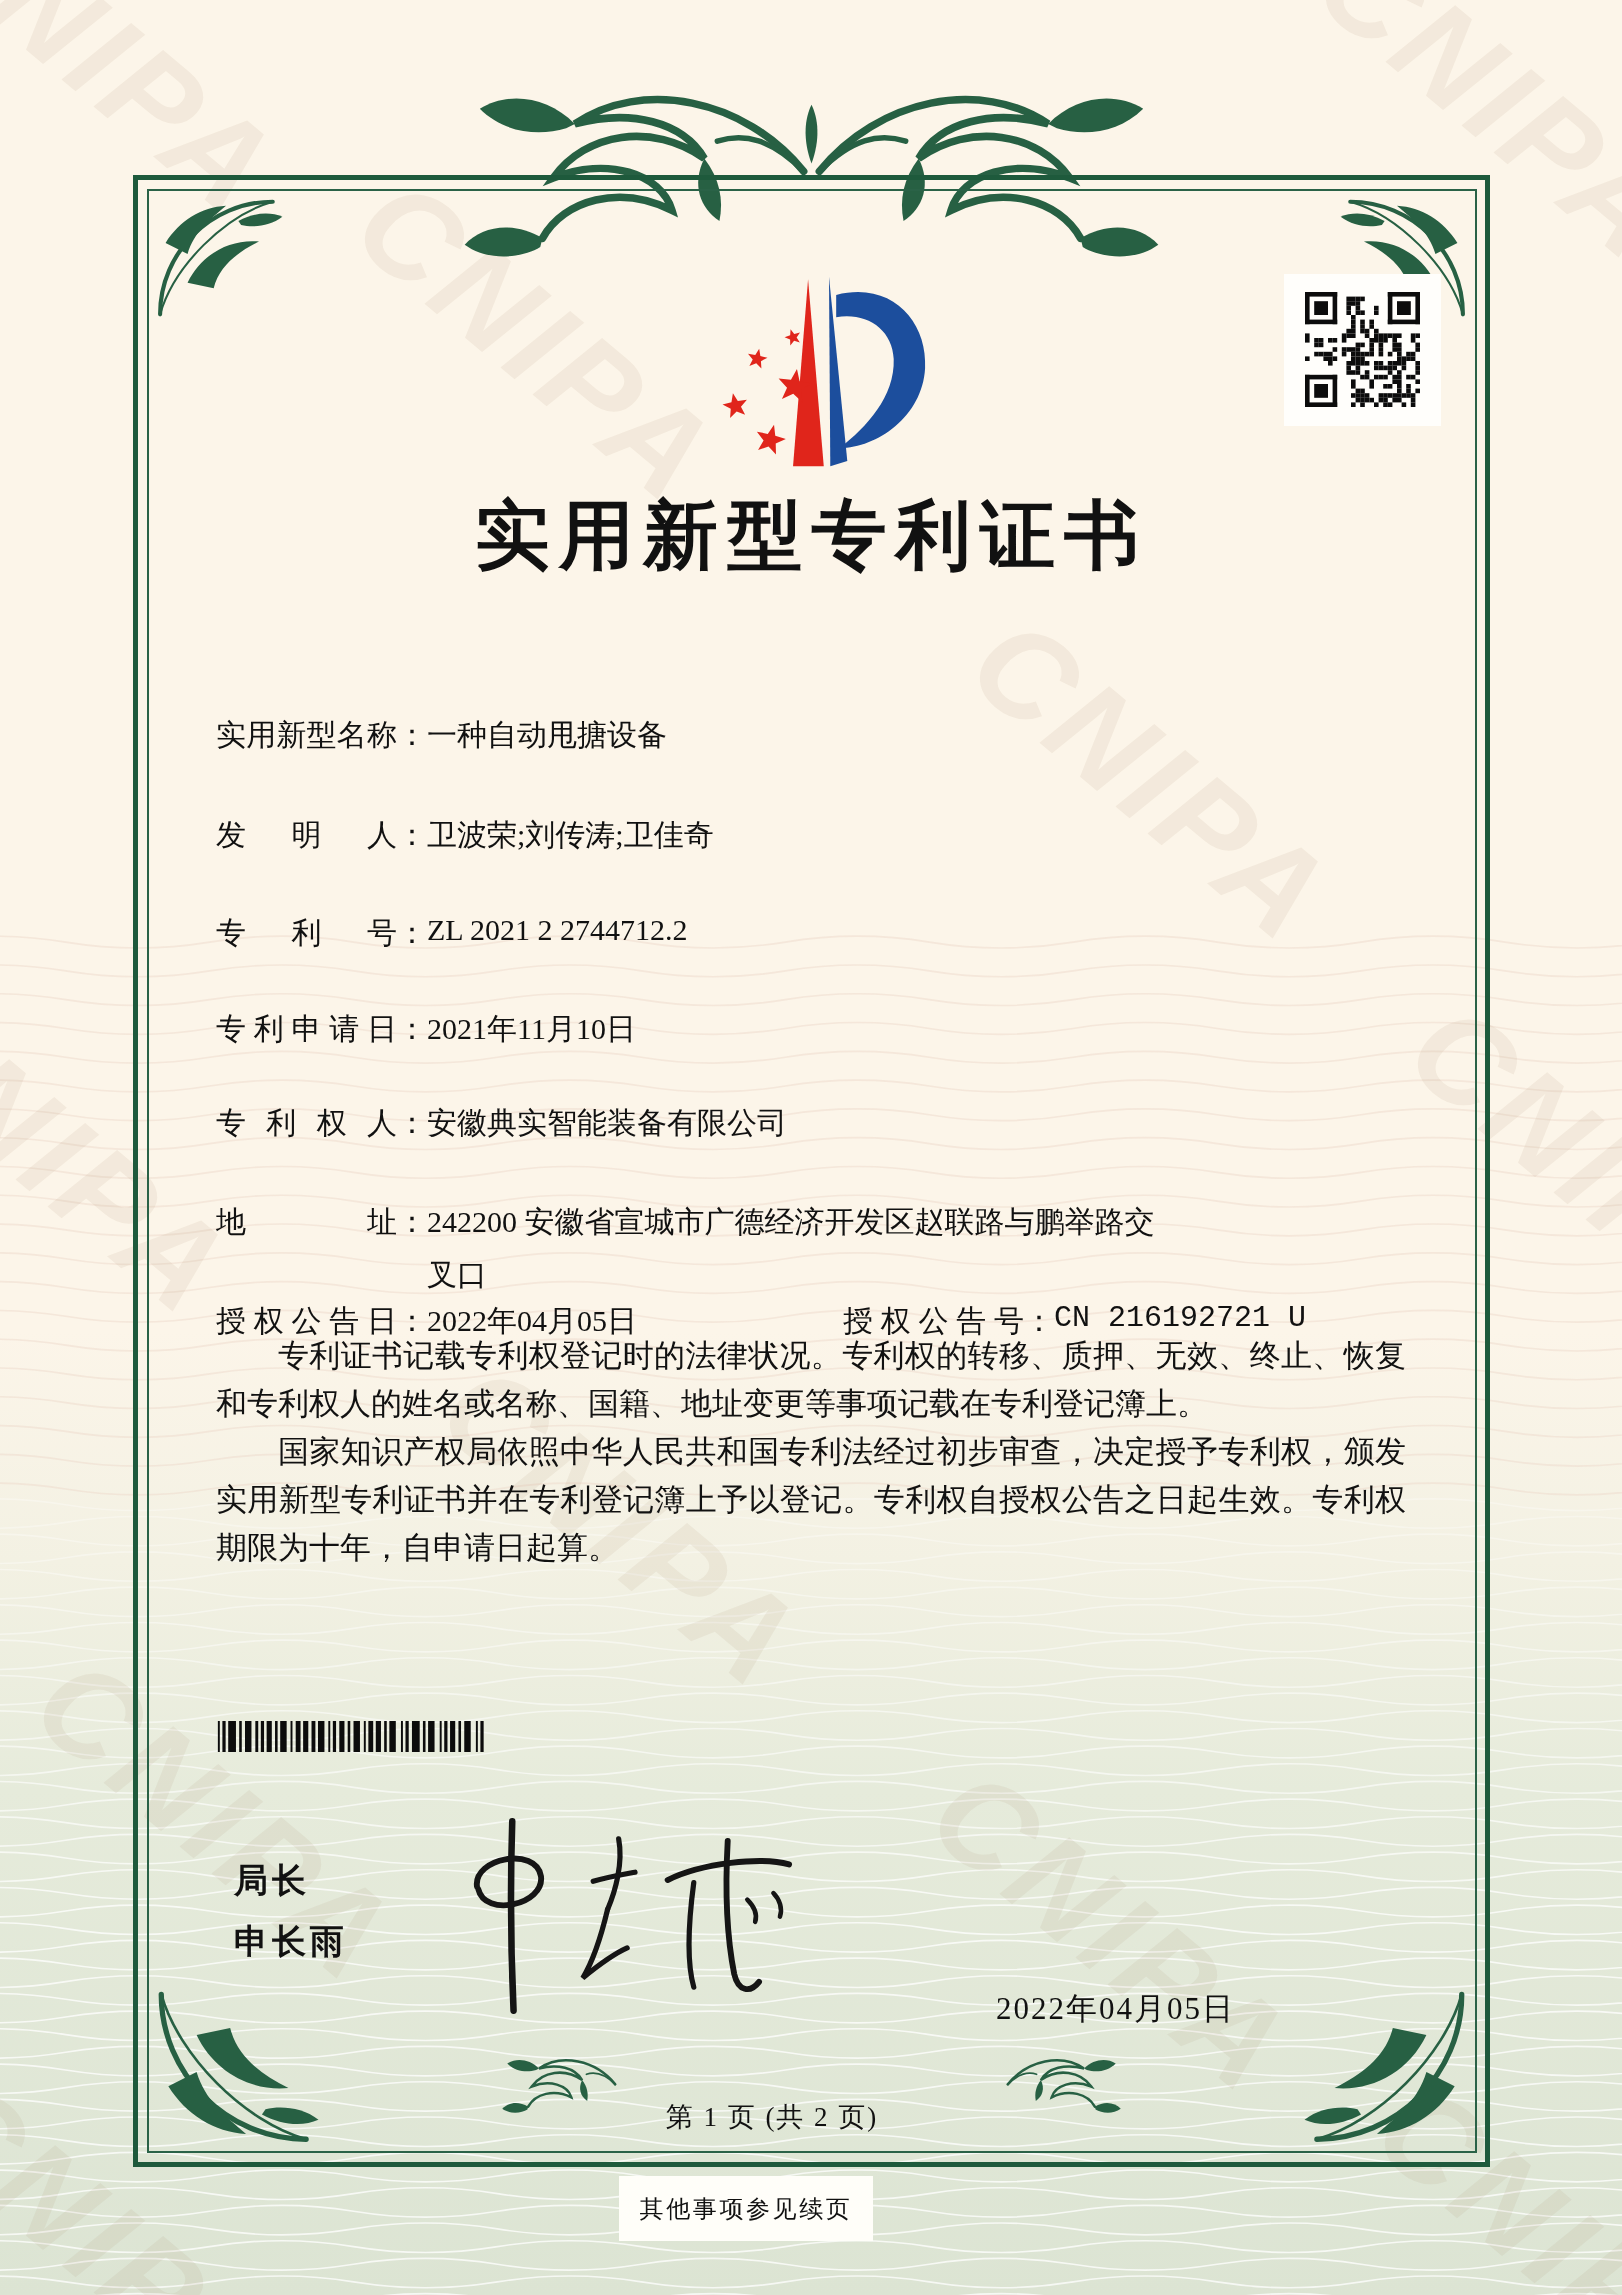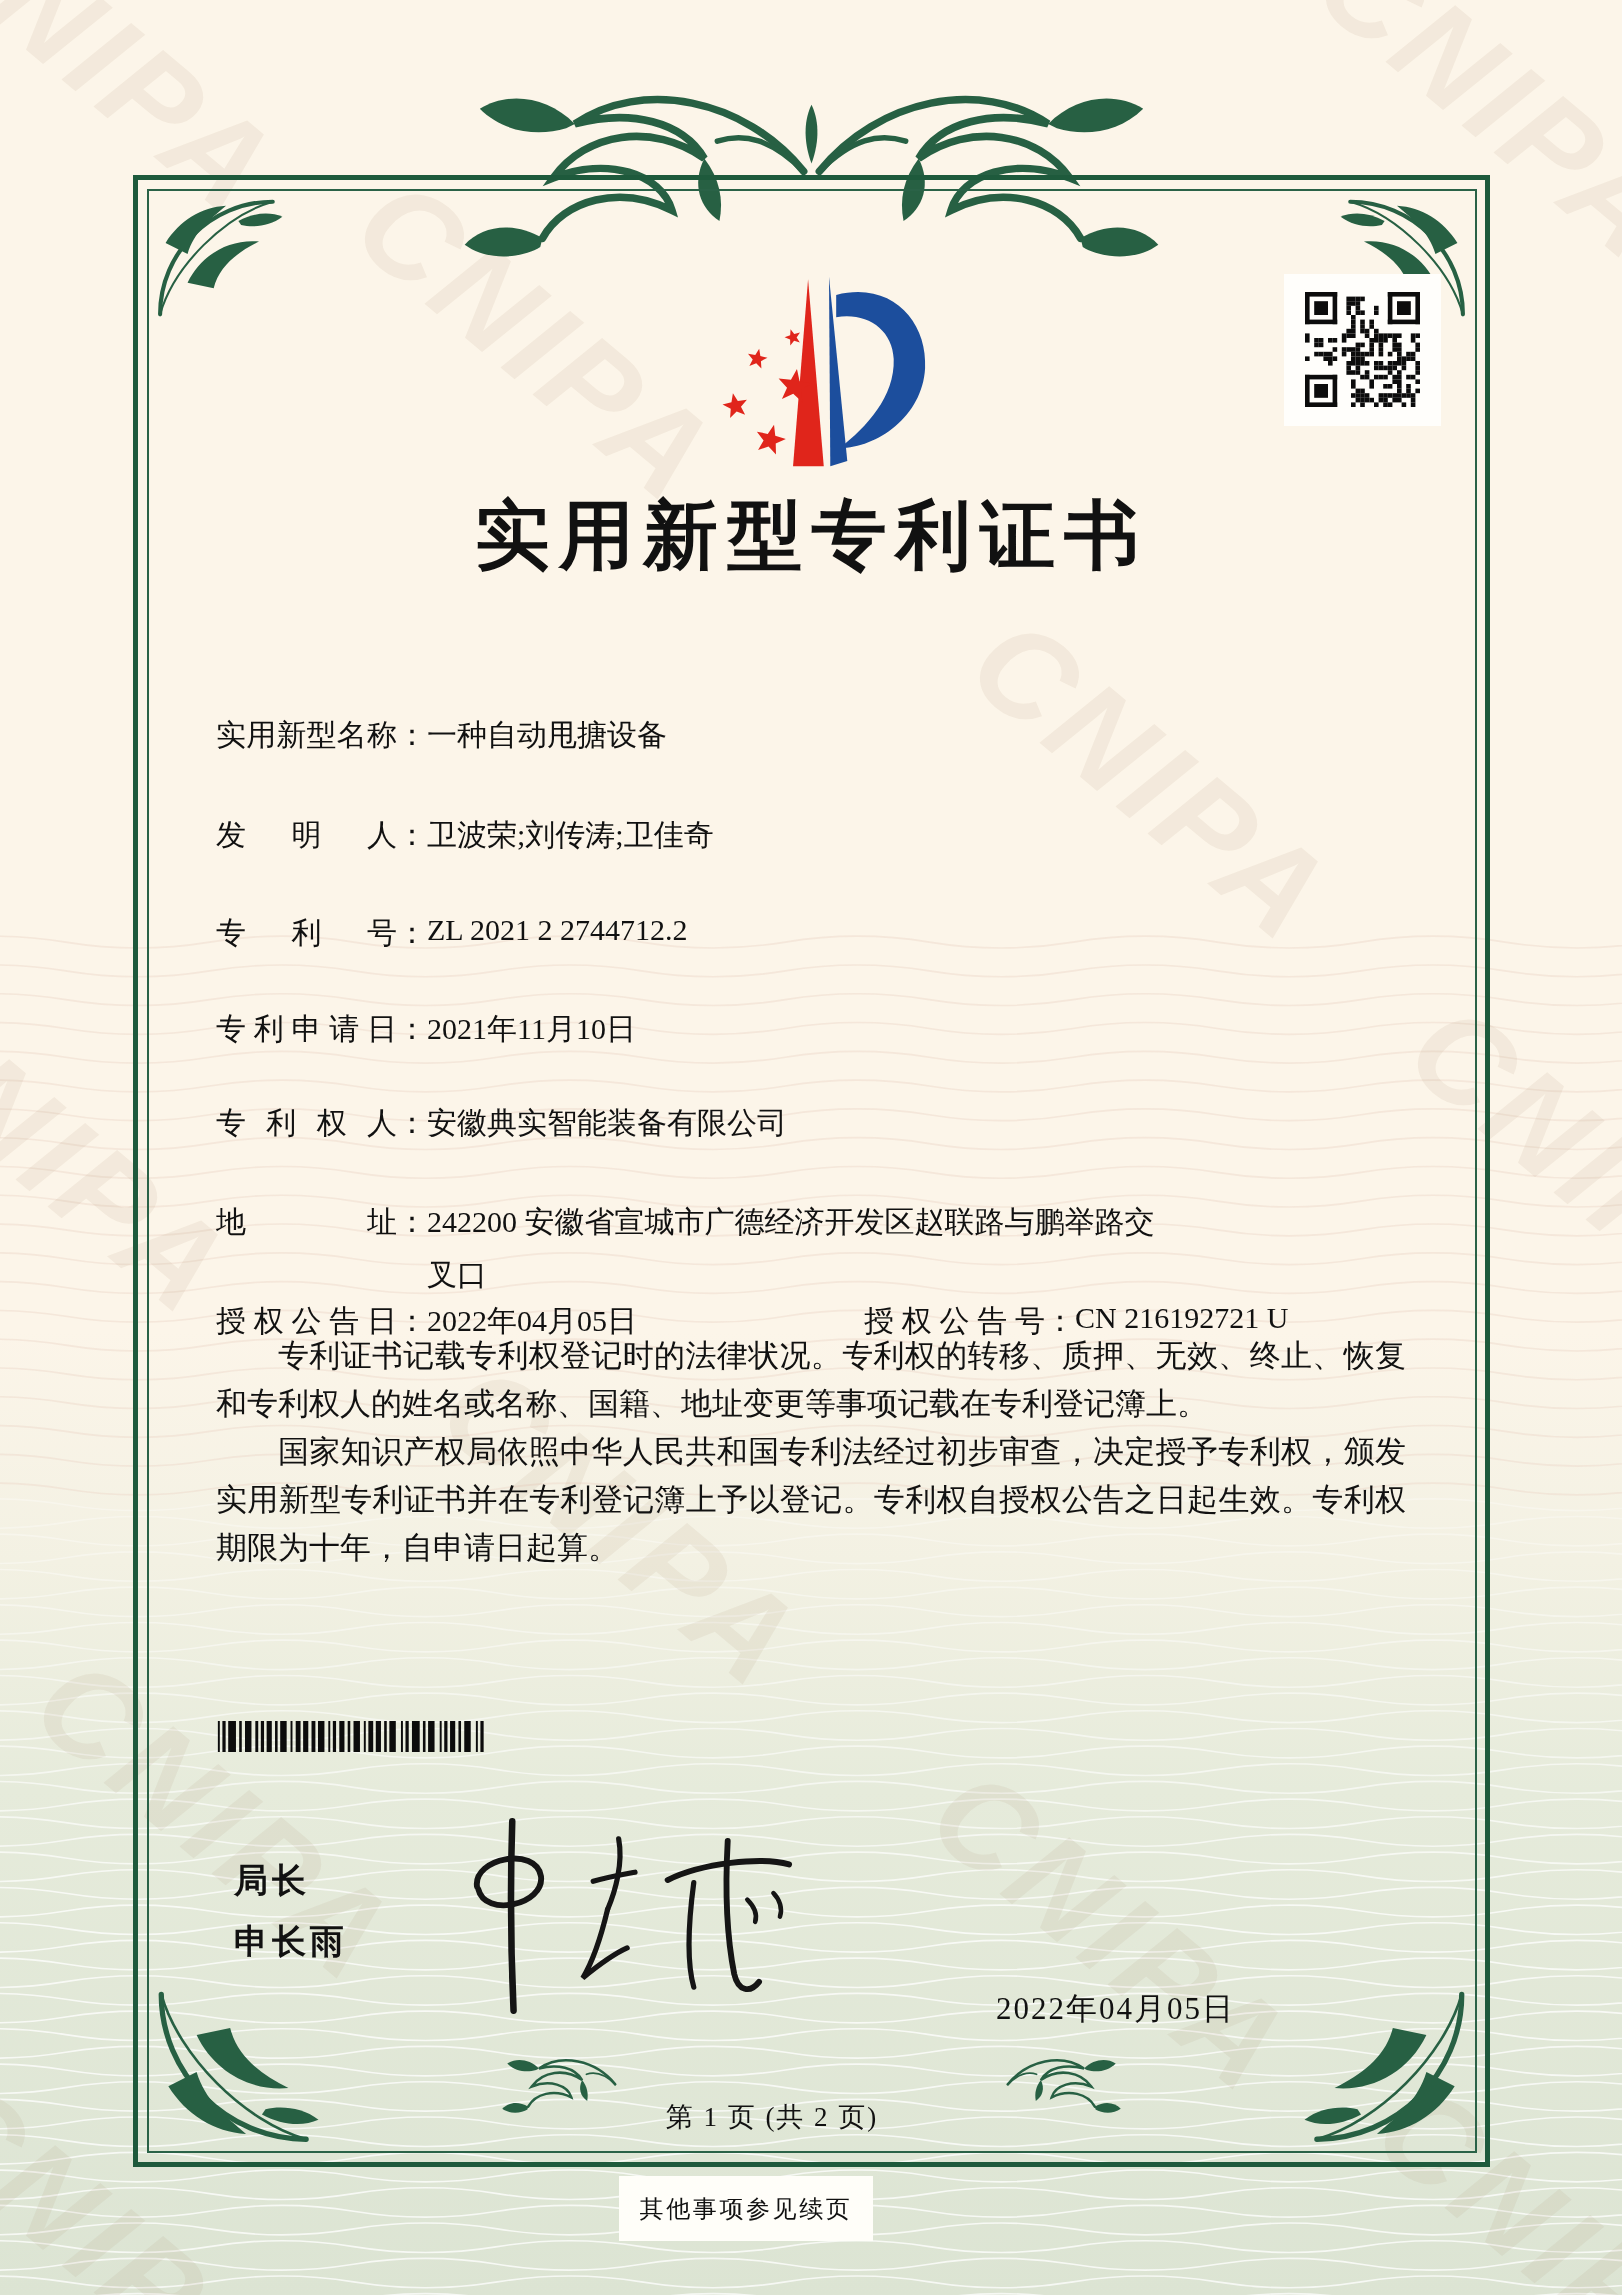--- a/index.html
+++ b/index.html
@@ -24,21 +24,21 @@
   .qr-box{position:absolute;left:1284px;top:274px;width:157px;height:152px;background:#fffefb;}
   .qr-box svg{position:absolute;left:21px;top:18.3px;}
   .title{position:absolute;left:0;top:486px;width:1623px;text-align:center;
       font-size:75px;font-weight:700;letter-spacing:9.2px;}
   
   .row{position:absolute;left:216px;font-size:30px;white-space:nowrap;margin-top:32px;}
   .lbl{display:inline-block;width:181px;text-align:justify;text-align-last:justify;vertical-align:top;}
   .colon{display:inline-block;vertical-align:top;}
   .val{display:inline-block;vertical-align:top;}
   .addr-l2{margin-left:211px;margin-top:12.4px;}
-  .grant-right{position:absolute;left:648px;top:0;}
+  .grant-right{position:absolute;left:627px;top:0;font-family:Liberation Mono, monospace;}
   
   .body-text{position:absolute;left:216px;top:1332px;width:1190px;font-size:31px;
       line-height:48px;text-align:justify;}
   .body-text p{margin:0;text-indent:2em;}
   
   .barcode{position:absolute;left:216px;top:1721px;}
   
   .duty-title{position:absolute;left:234px;top:1858px;font-size:34px;font-weight:700;letter-spacing:3.9px;}
   .duty-name{position:absolute;left:234px;top:1919px;font-size:34px;font-weight:700;letter-spacing:3.9px;}
   .sign{position:absolute;left:419px;top:1803px;}

